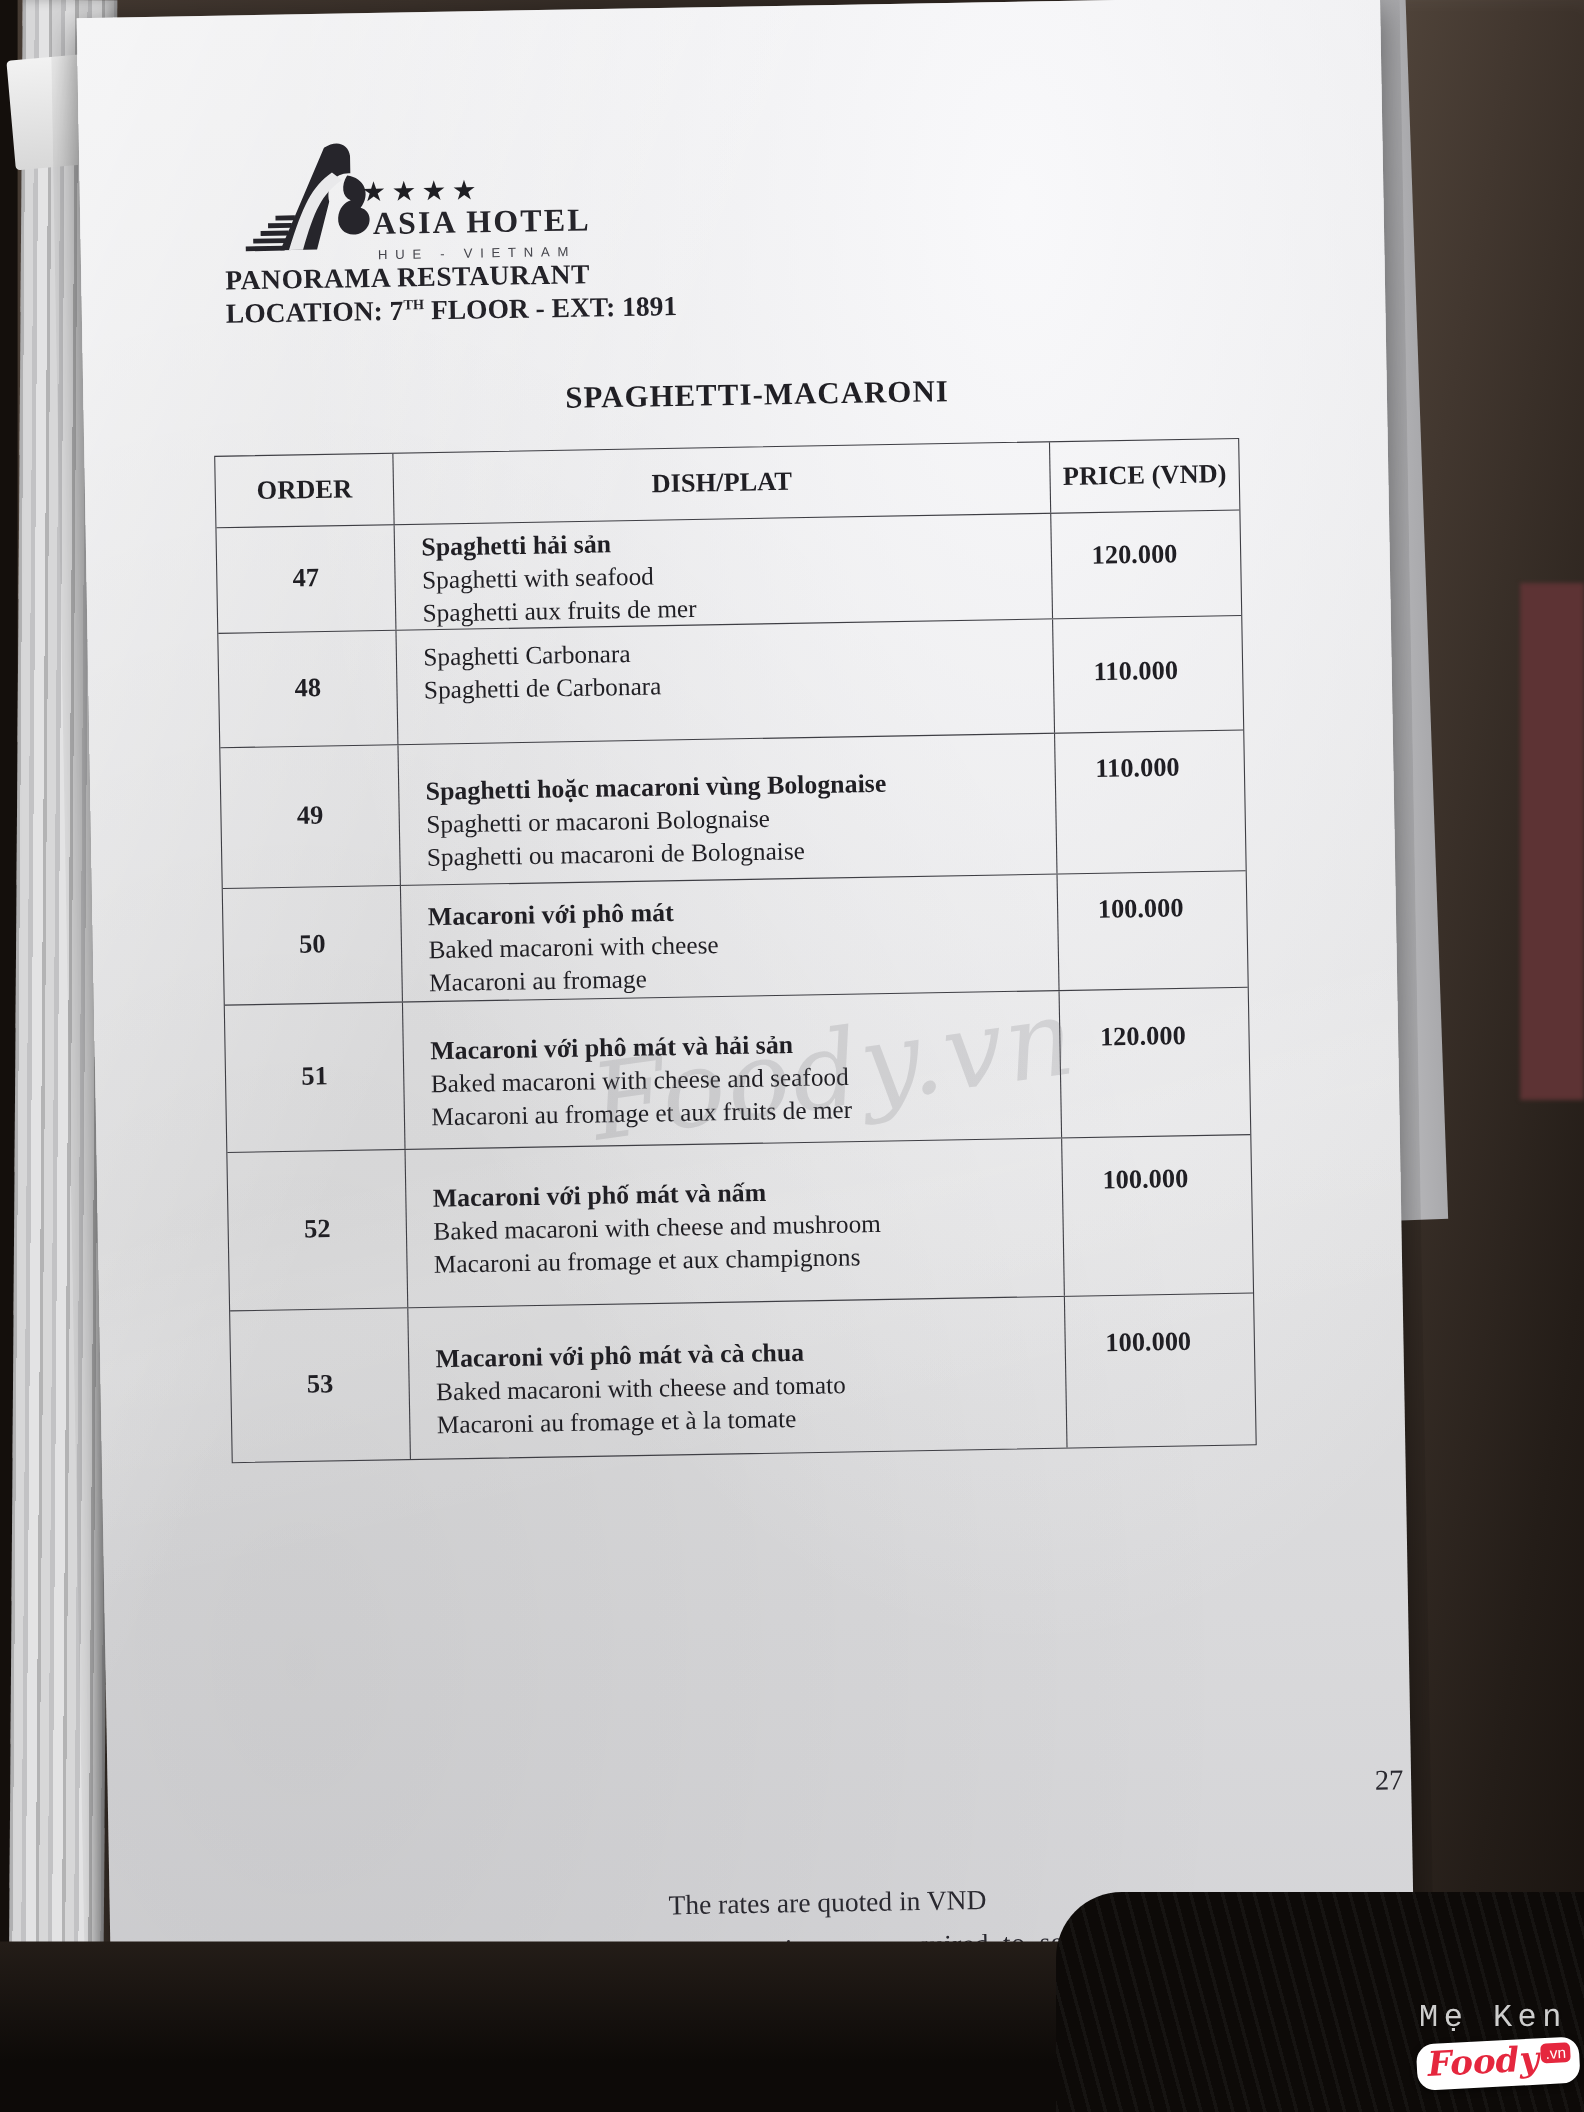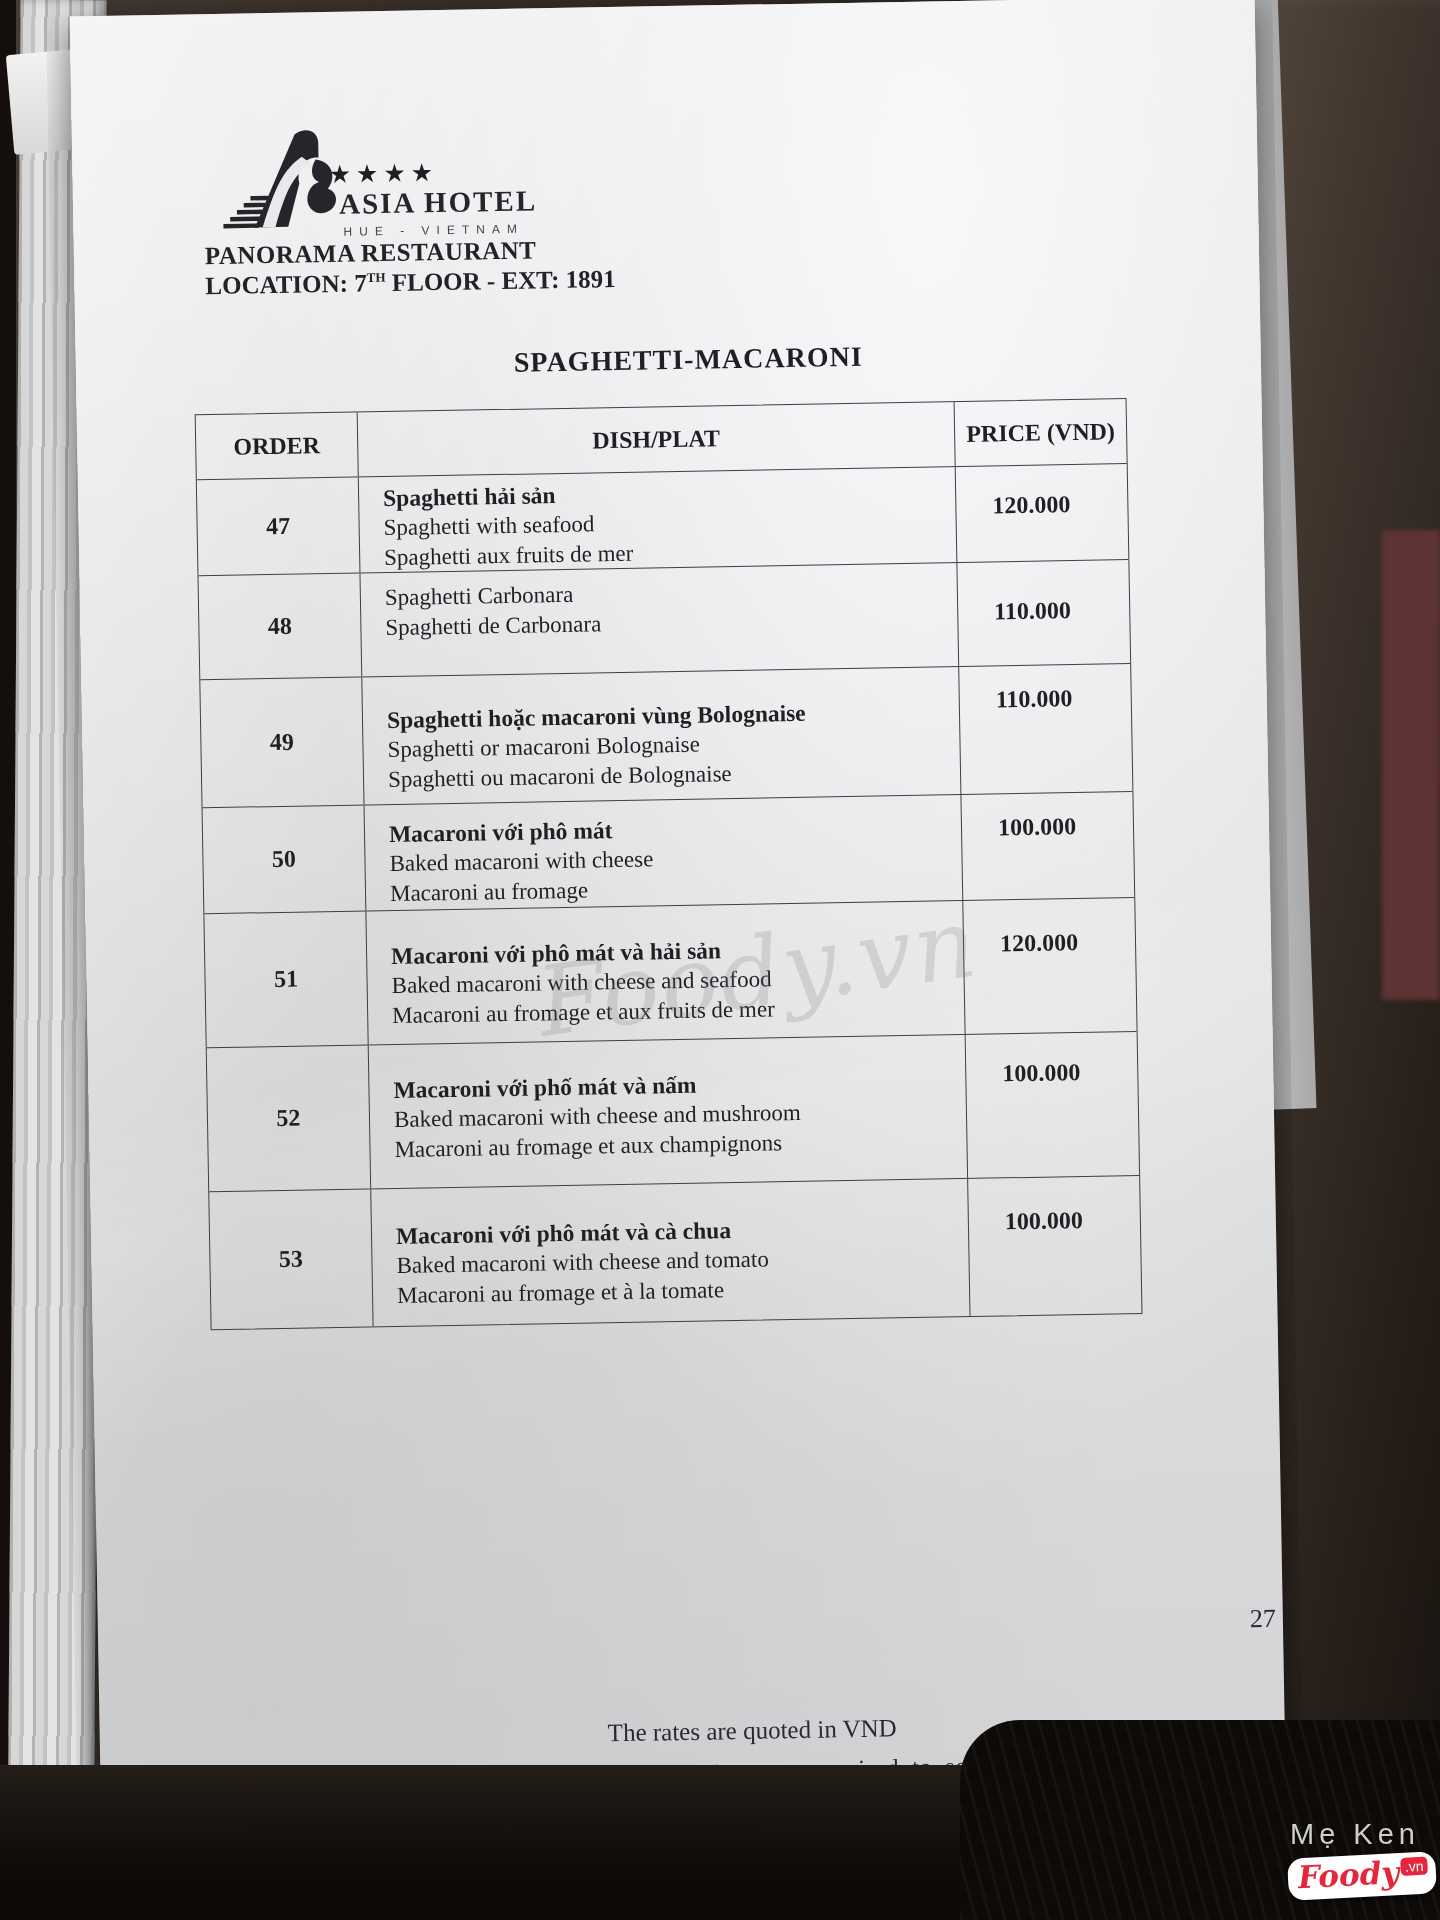--- a/index.html
+++ b/index.html
@@ -76,21 +76,21 @@
   
   .note1{position:absolute;left:120px;right:0;top:1712px;text-align:center;font-size:25px;color:#2a2930;}
   .note2{position:absolute;left:78px;top:1754px;white-space:nowrap;font-size:25px;color:#2a2930;
     word-spacing:6px;letter-spacing:.5px;transform:rotate(-.5deg);}
   .page-num{position:absolute;left:1152px;top:1608px;font-size:26px;color:#2a2930;text-align:right;}
   
   .wm-center{position:absolute;left:450px;top:912px;font-size:96px;font-style:italic;
     font-family:"DejaVu Serif", serif;color:rgba(115,115,122,.20);transform:rotate(-7deg);letter-spacing:2px;}
   
   .credit{position:absolute;left:1290px;top:1818px;color:rgba(255,255,255,.80);font-size:29px;
-    font-family:Liberation Sans, sans-serif;letter-spacing:5px;text-shadow:0 1px 2px rgba(0,0,0,.6);}
+    font-family:Liberation Mono, monospace;letter-spacing:5px;text-shadow:0 1px 2px rgba(0,0,0,.6);}
   .foody-badge{position:absolute;left:1288px;top:1855px;transform:rotate(-3deg);background:#fff;
     border-radius:16px;padding:1px 8px 5px 10px;display:flex;align-items:center;box-shadow:0 2px 6px rgba(0,0,0,.5);}
   .foody-script{color:#e5273e;font-weight:bold;font-style:italic;font-size:31px;font-family:"DejaVu Serif", serif;}
   .foody-vn{background:#e5273e;color:#fff;font-size:14px;font-family:"Liberation Sans", sans-serif;
     padding:1px 4px;border-radius:5px;margin-left:2px;align-self:flex-start;margin-top:4px;}
 </style>
 </head>
 <body>
 
 <div class="scene">

